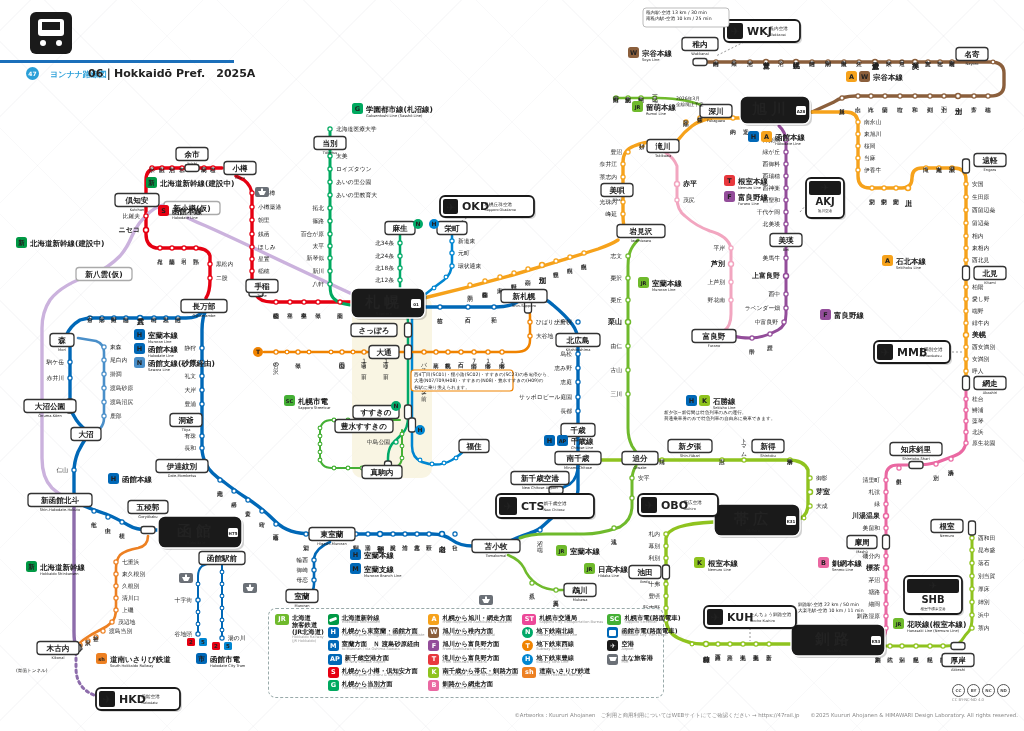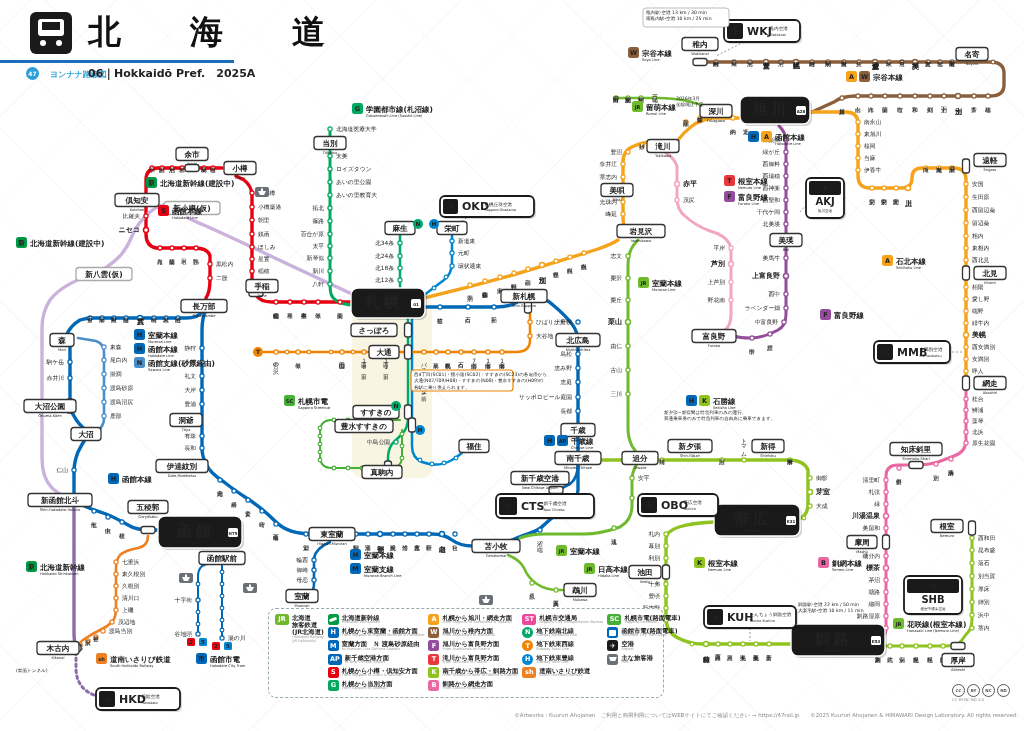--- a/index.html
+++ b/index.html
@@ -1146,21 +1146,20 @@
     <rect x="485" y="596.5" width="2" height="3" fill="#fff"></rect>
   </svg>
 
 <div id="header">
   <div id="train-badge">
     <div class="w1"></div>
       <div class="w2"></div>
       <div class="l1"></div>
       <div class="l2"></div>
   </div>
-  <div id="page-title">北　海　道</div>
   <div id="title-rule"></div>
   <div id="logo-row">
     <div id="logo-mark">47</div>
     <div id="logo-text">ヨンナナ路線図</div>
   </div>
   <div id="subtitle">06｜Hokkaidō Pref.　2025A</div>
 </div>
 
 <div id="legend">
     <div class="lcol">

